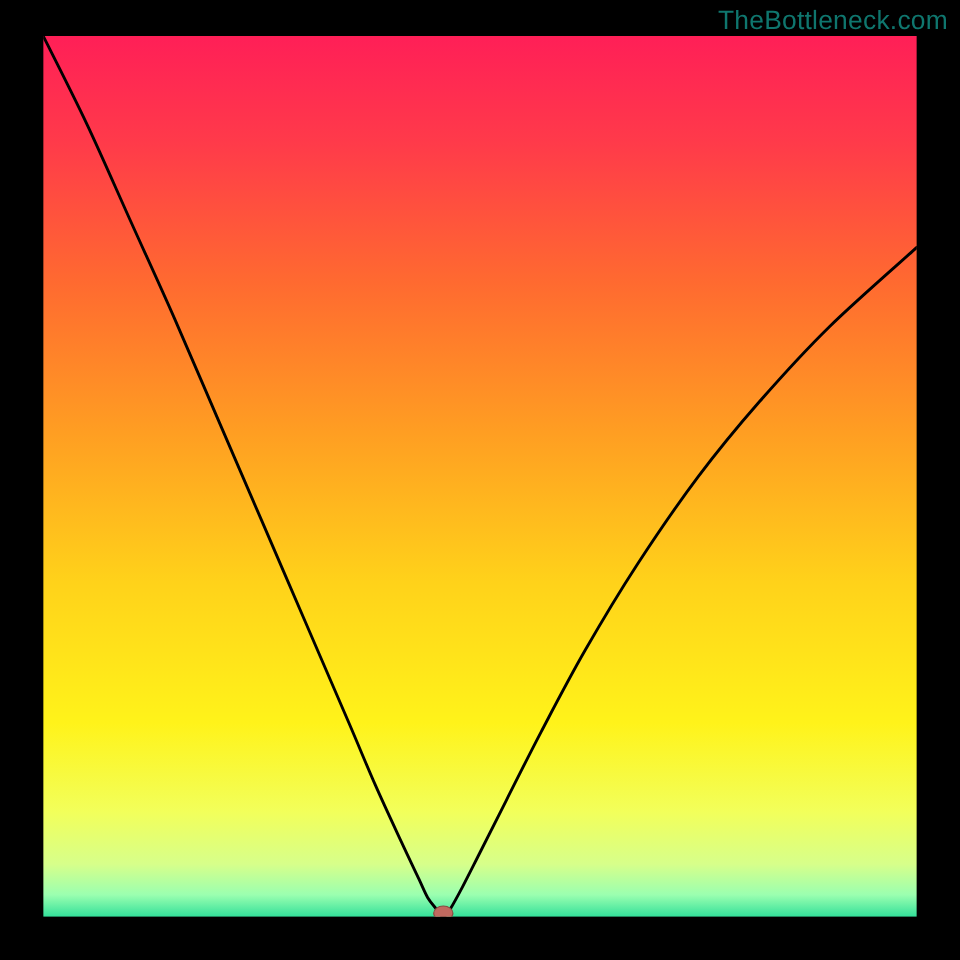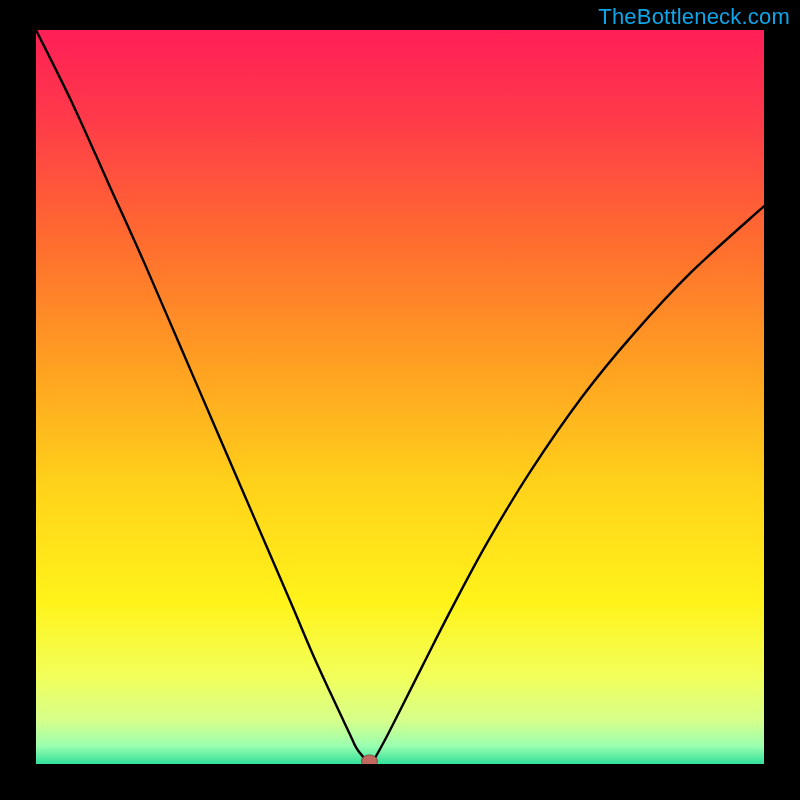--- a/index.html
+++ b/index.html
@@ -16,21 +16,21 @@
     left: 0;
     top: 0;
     width: 800px;
     height: 800px;
     background: #000;
   }
   .watermark {
     position: absolute;
     top: 4px;
     right: 10px;
-    color: #0ea5e9;
+    color: #0f766e;
     font-size: 22px;
     font-weight: 500;
     letter-spacing: 0.2px;
     user-select: none;
   }
   .plot-wrap {
     position: absolute;
     left: 36px;
     top: 30px;
     width: 728px;

